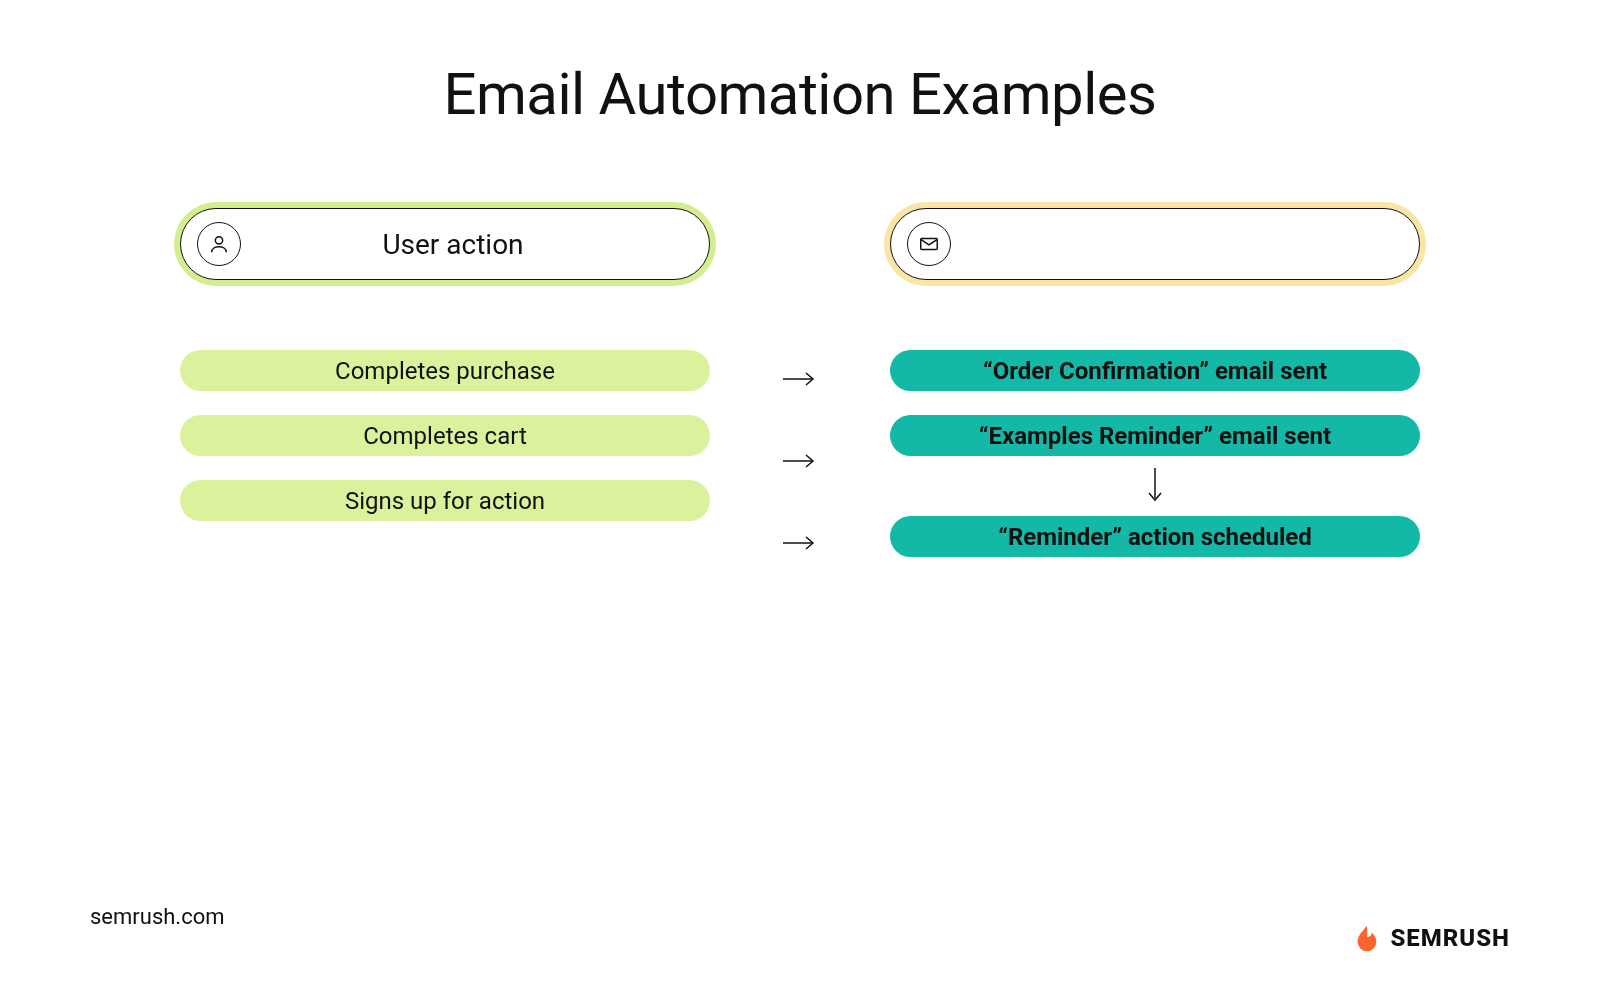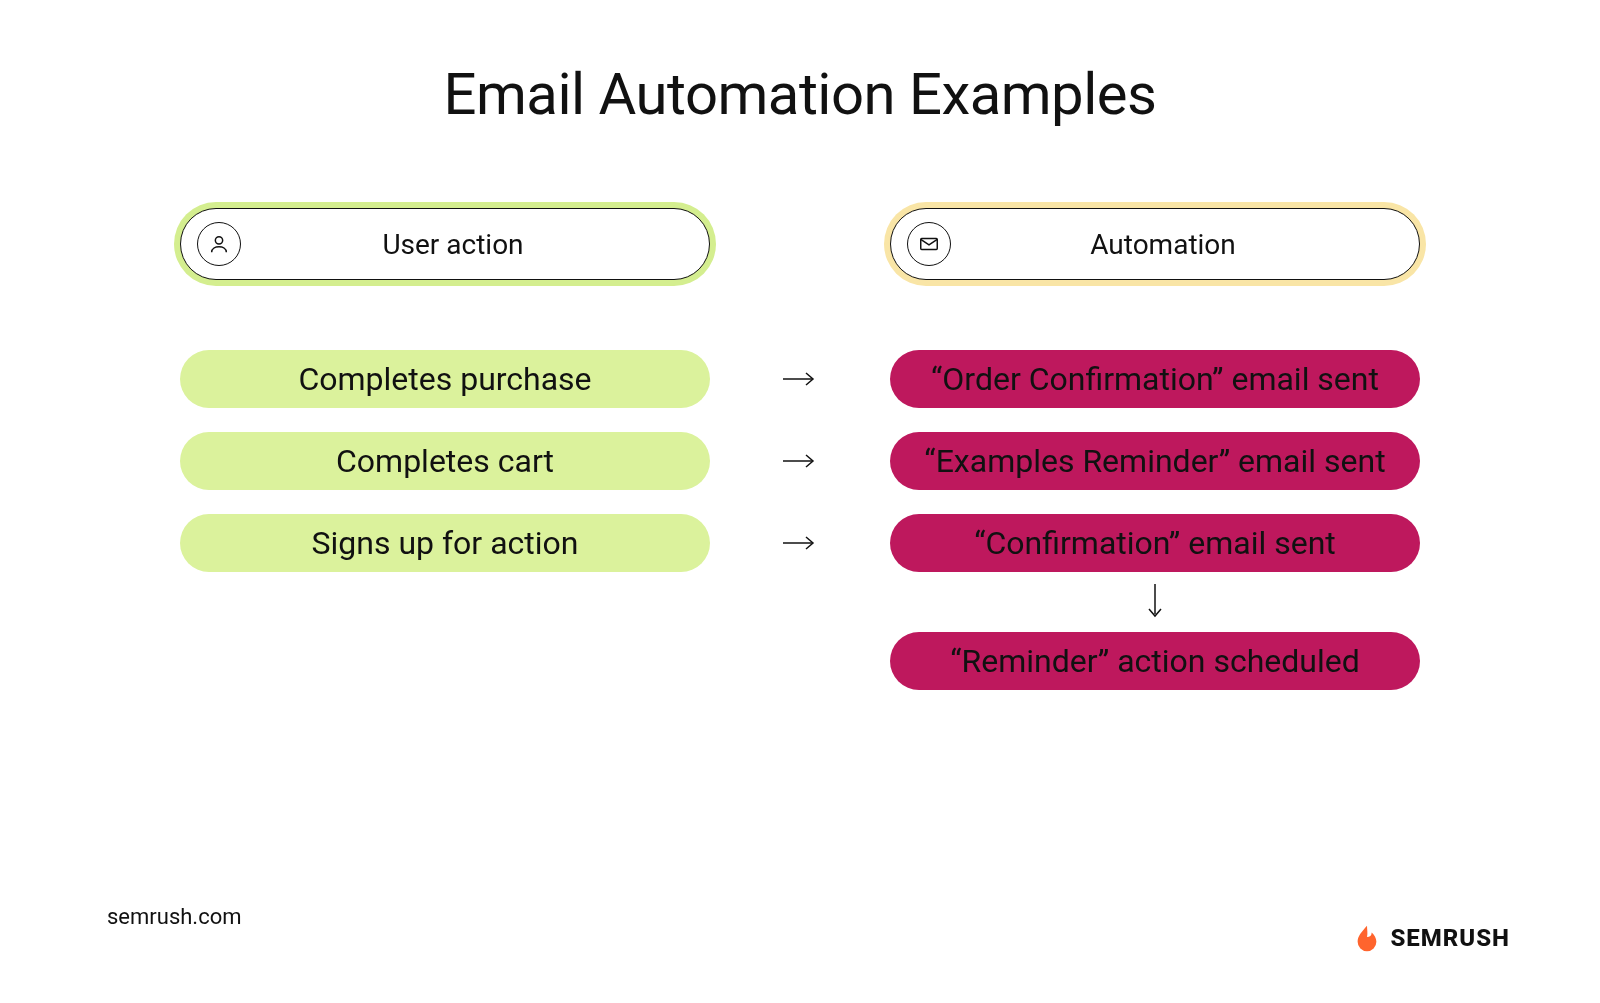--- a/index.html
+++ b/index.html
@@ -76,31 +76,31 @@
   .icon-circle svg { width: 22px; height: 22px; stroke: #111; fill: none; stroke-width: 1.6; }
   .header-label {
     flex: 1;
     text-align: center;
     font-size: 28px;
     font-weight: 400;
     padding-right: 44px;
   }
   .pill {
     width: 100%;
-    height: 58px;
+    height: 41px;
     border-radius: 999px;
     display: flex;
     align-items: center;
     justify-content: center;
-    font-size: 32px;
+    font-size: 24px;
     margin-bottom: 24px;
     font-weight: 400;
   }
   .pill-green { background: #dbf29c; }
-  .pill-yellow { background: #be185d; }
+  .pill-yellow { background: #14b8a6; font-weight: bold; }
   .arrow-spacer-top { height: 142px; }
   .arrow {
     height: 58px;
     margin-bottom: 24px;
     display: flex;
     align-items: center;
     justify-content: center;
     font-size: 26px;
     color: #111;
   }
@@ -109,21 +109,21 @@
     display: flex;
     align-items: center;
     justify-content: center;
     font-size: 26px;
     color: #111;
     margin-top: -16px;
     margin-bottom: 8px;
   }
   .footer {
     position: absolute;
-    left: 17px;
+    left: 0;
     right: 0;
     bottom: 50px;
     padding: 0 90px;
     display: flex;
     align-items: center;
     justify-content: space-between;
     gap: 43px;
   }
   .footer-text {
     font-size: 22px;
@@ -196,26 +196,24 @@
     <div class="col">
       <div class="header-pill">
         <div class="glow glow-yellow"></div>
         <div class="outer">
           <div class="icon-circle">
             <svg viewBox="0 0 24 24">
                 <rect x="3" y="6" width="18" height="12" rx="1"></rect>
                 <path d="M3 7l9 6 9-6"></path>
               </svg>
           </div>
-          <div class="header-label">Automation</div>
         </div>
       </div>
       <div class="pill pill-yellow">“Order Confirmation” email sent</div>
       <div class="pill pill-yellow">“Examples Reminder” email sent</div>
-      <div class="pill pill-yellow">“Confirmation” email sent</div>
       <div class="arrow-down">
         <svg width="14" height="40" viewBox="0 0 14 40">
             <line x1="7" y1="2" x2="7" y2="32" stroke="#111" stroke-width="1.5"></line>
             <polyline points="1,27 7,34 13,27" fill="none" stroke="#111" stroke-width="1.5"></polyline>
           </svg>
       </div>
       <div class="pill pill-yellow">“Reminder” action scheduled</div>
     </div>
 
   </div>

